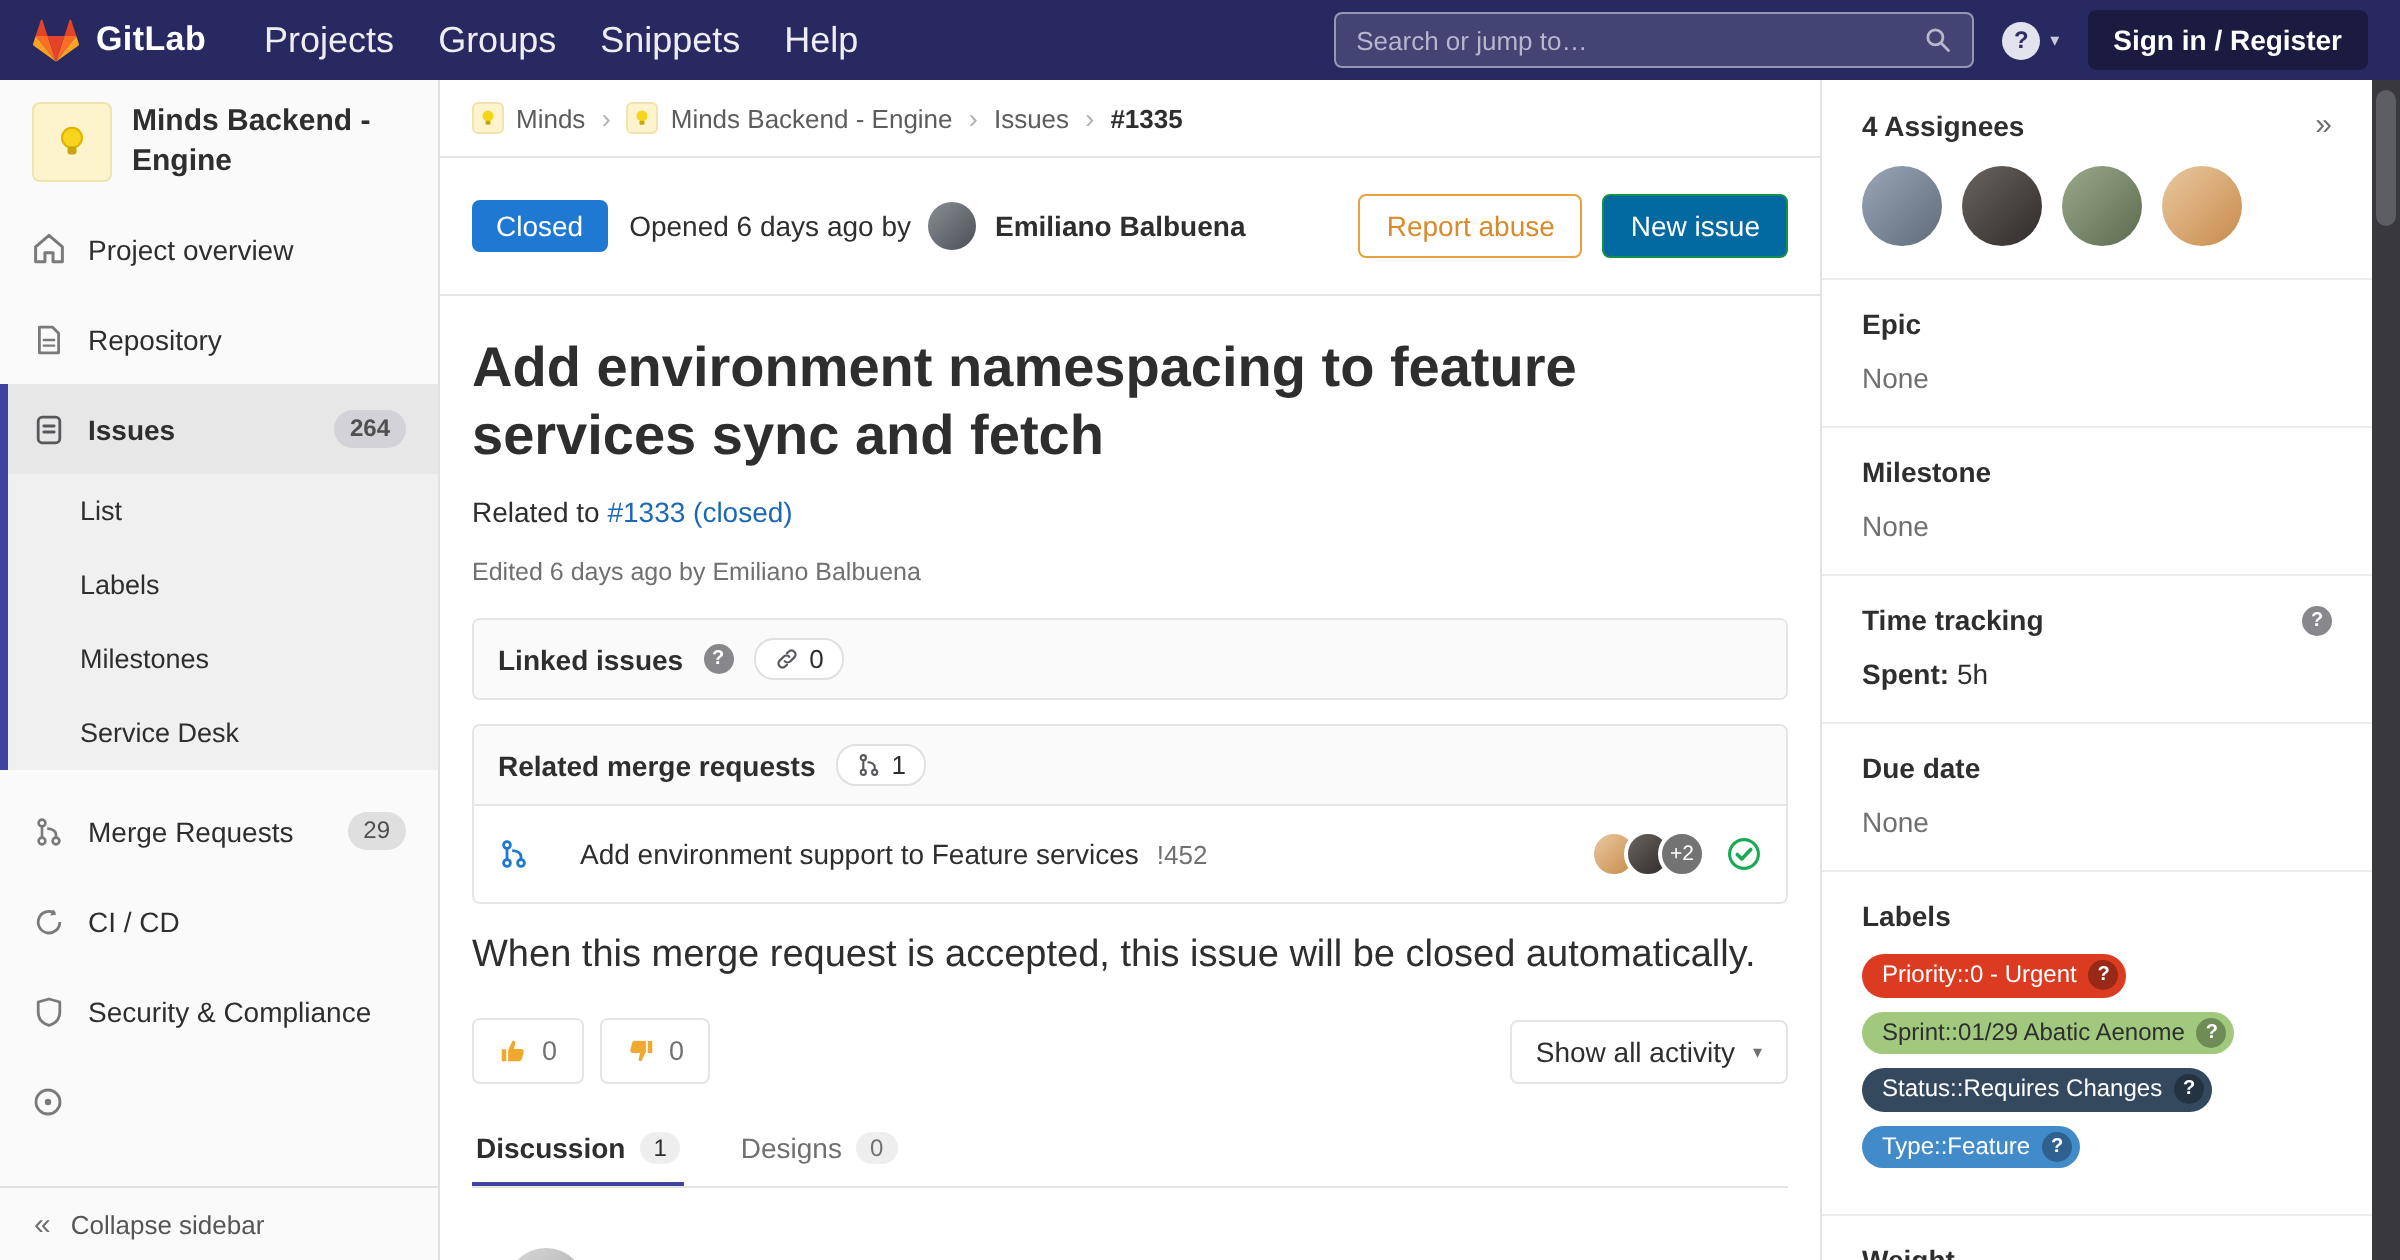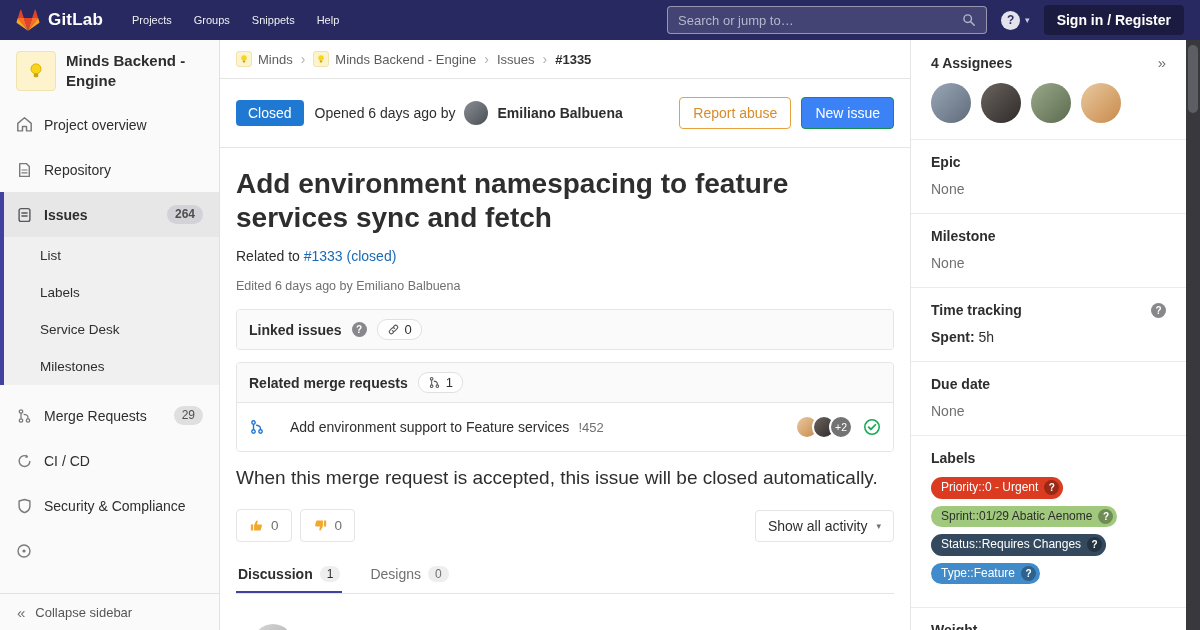--- a/index.html
+++ b/index.html
@@ -11,21 +11,21 @@
   svg { display:block; }
 
   
   .navbar {
     position:absolute; top:0; left:0; width:1200px; height:40px;
     background:#292961; display:flex; align-items:center; padding:0 16px; z-index:20;
   }
   .brand { display:flex; align-items:center; gap:8px; margin-right:18px; cursor:pointer; }
   .brand-text { color:#fff; font-weight:700; font-size:17px; letter-spacing:.2px; }
   .nav-links { display:flex; align-items:center; }
-  .nav-link { color:rgba(255,255,255,.92); padding:0 11px; font-size:11px; cursor:pointer; }
+  .nav-link { color:rgba(255,255,255,.92); padding:0 11px; font-size:18px; cursor:pointer; }
   .nav-right { margin-left:auto; display:flex; align-items:center; gap:14px; }
   .nav-search {
     width:320px; height:28px; border:1px solid rgba(255,255,255,.45); border-radius:4px;
     background:rgba(255,255,255,.12); display:flex; align-items:center; padding:0 10px; gap:8px;
   }
   .nav-search input {
     flex:1; background:transparent; border:none; outline:none;
     color:#d8d8e6; font-size:13px; font-family:"Liberation Sans", sans-serif;
   }
   .nav-search input::placeholder { color:#b6b6cc; }
@@ -88,21 +88,21 @@
   .crumb-current { color:#2e2e2e; font-weight:600; }
 
   .status-row { display:flex; align-items:center; gap:9px; padding:18px 16px 0; }
   .badge-closed { background:#1f78d1; color:#fff; border-radius:4px; padding:5px 12px; font-size:14px; }
   .opened-text { font-size:14px; color:#2e2e2e; margin-left:2px; }
   .avatar-24 { width:24px; height:24px; border-radius:50%; flex:none; }
   .author-name { font-weight:700; }
   .header-btns { margin-left:auto; display:flex; gap:10px; }
   .btn { height:32px; padding:0 13px; border-radius:4px; font-size:14px; display:inline-flex; align-items:center; cursor:pointer; white-space:nowrap; }
   .btn-warning { background:#fff; border:1px solid #e7a23f; color:#d98a2b; }
-  .btn-success { background:#3b82f6; border:1px solid #168f48; color:#fff; }
+  .btn-success { background:#0369a1; border:1px solid #168f48; color:#fff; }
   .hr { border-bottom:1px solid #e5e5e5; margin-top:18px; }
 
   .issue-title { font-size:28px; font-weight:600; line-height:1.2; margin:19px 16px 14px; max-width:610px; color:#2e2e2e; }
   .related-line { margin:0 16px 15px; font-size:14px; }
   .link { color:#1b69b6; text-decoration:none; cursor:pointer; }
   .edited-line { margin:0 16px 16px; font-size:12.5px; color:#707070; }
 
   .box { margin:12px 16px; border:1px solid #e5e5e5; border-radius:4px; overflow:hidden; }
   .box-header { background:#fafafa; display:flex; align-items:center; gap:10px; padding:9px 12px; font-size:14px; }
   .box-header .bx-title { font-weight:600; }
@@ -250,22 +250,22 @@
     <div class="nav-item active">
       <svg class="s-icon" width="16" height="16" viewBox="0 0 16 16">
         <rect x="2.6" y="1.6" width="10.8" height="12.8" rx="2" fill="none" stroke="#57575c" stroke-width="1.4"></rect>
         <path d="M5.4 6h5.2M5.4 9h5.2" stroke="#57575c" stroke-width="1.4" stroke-linecap="round"></path>
       </svg>
       <span>Issues</span>
       <span class="count-badge">264</span>
     </div>
     <div class="sub-item">List</div>
     <div class="sub-item">Labels</div>
+    <div class="sub-item">Milestones</div>
     <div class="sub-item">Service Desk</div>
-    <div class="sub-item">Milestones</div>
   </div>
 
   <div class="nav-item">
     <svg class="s-icon" width="16" height="16" viewBox="0 0 16 16">
       <circle cx="4.5" cy="3.5" r="1.7" fill="none" stroke="#7a7a7a" stroke-width="1.3"></circle>
       <circle cx="4.5" cy="12.5" r="1.7" fill="none" stroke="#7a7a7a" stroke-width="1.3"></circle>
       <circle cx="11.5" cy="12.5" r="1.7" fill="none" stroke="#7a7a7a" stroke-width="1.3"></circle>
       <path d="M4.5 5.3v5.4M11.5 10.7V9.4c0-2.1-2.2-3.1-4.4-3.1" fill="none" stroke="#7a7a7a" stroke-width="1.3"></path>
     </svg>
     <span>Merge Requests</span>

